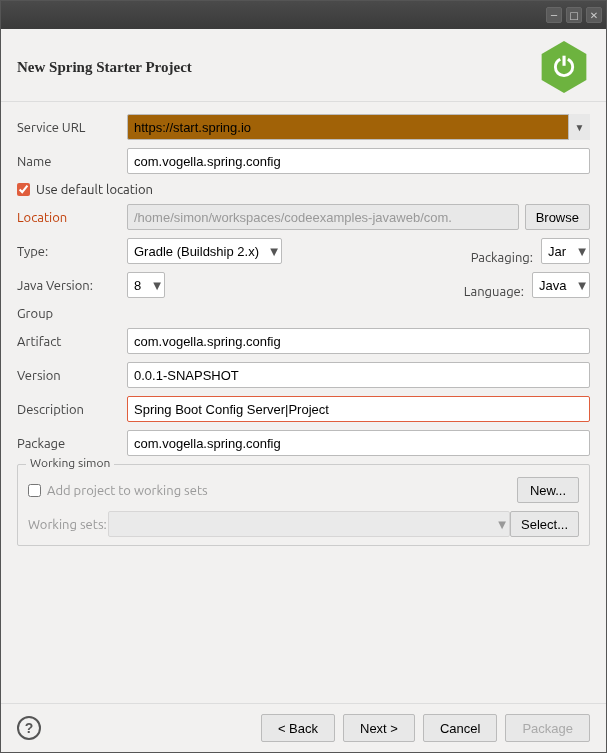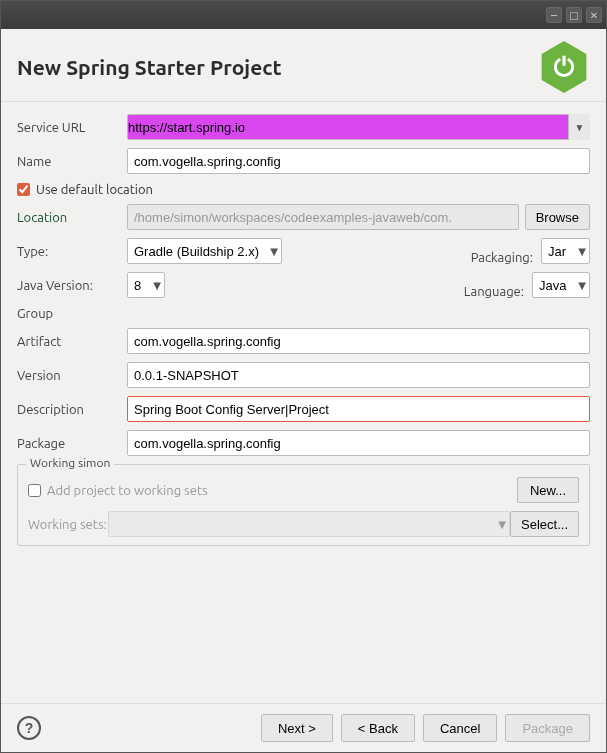--- a/index.html
+++ b/index.html
@@ -51,23 +51,24 @@
     .dialog-header {
       background: #f2f1f0;
       padding: 12px 16px 8px 16px;
       display: flex;
       align-items: center;
       justify-content: space-between;
       border-bottom: 1px solid #ddd;
       flex-shrink: 0;
     }
     .dialog-title {
-      font-size: 21px;
+      font-size: 15px;
       font-weight: bold;
       color: #2c2c2c;
+      font-family: Liberation Serif, serif;
     }
     .spring-logo {
       width: 52px;
       height: 52px;
       background: #6db33f;
       border-radius: 8px;
       display: flex;
       align-items: center;
       justify-content: center;
       clip-path: polygon(50% 0%, 93% 25%, 93% 75%, 50% 100%, 7% 75%, 7% 25%);
@@ -86,21 +87,21 @@
       display: flex;
       align-items: center;
       margin-bottom: 8px;
     }
     .form-label {
       color: #444;
       min-width: 110px;
       font-size: 13px;
     }
     .form-label.disabled {
-      color: #14532d;
+      color: #c2410c;
     }
     .form-control {
       flex: 1;
       height: 26px;
       border: 1px solid #bbb;
       background: white;
       padding: 2px 6px;
       font-size: 13px;
       outline: none;
       border-radius: 2px;
@@ -137,22 +138,22 @@
     }
     .service-url-wrapper {
       flex: 1;
       display: flex;
       position: relative;
     }
     .service-url-wrapper input {
       flex: 1;
       height: 26px;
       border: 1px solid #bbb;
-      background: #d946ef;
-      padding: 2px 24px 2px 0;
+      background: #a16207;
+      padding: 2px 24px 2px 6px;
       font-size: 13px;
       outline: none;
       border-radius: 2px;
     }
     .service-url-btn {
       position: absolute;
       right: 0;
       top: 0;
       bottom: 0;
       width: 22px;
@@ -485,19 +486,19 @@
       </div>
     </div>
 
   </div>
 
   <div class="dialog-footer">
     <div class="footer-left">
       <button class="help-btn">?</button>
     </div>
     <div class="footer-right">
+      <button class="footer-btn">&lt; Back</button>
       <button class="footer-btn">Next &gt;</button>
-      <button class="footer-btn">&lt; Back</button>
       <button class="footer-btn">Cancel</button>
       <button class="footer-btn disabled">Package</button>
     </div>
   </div>
 </div>
 
 </body></html>

